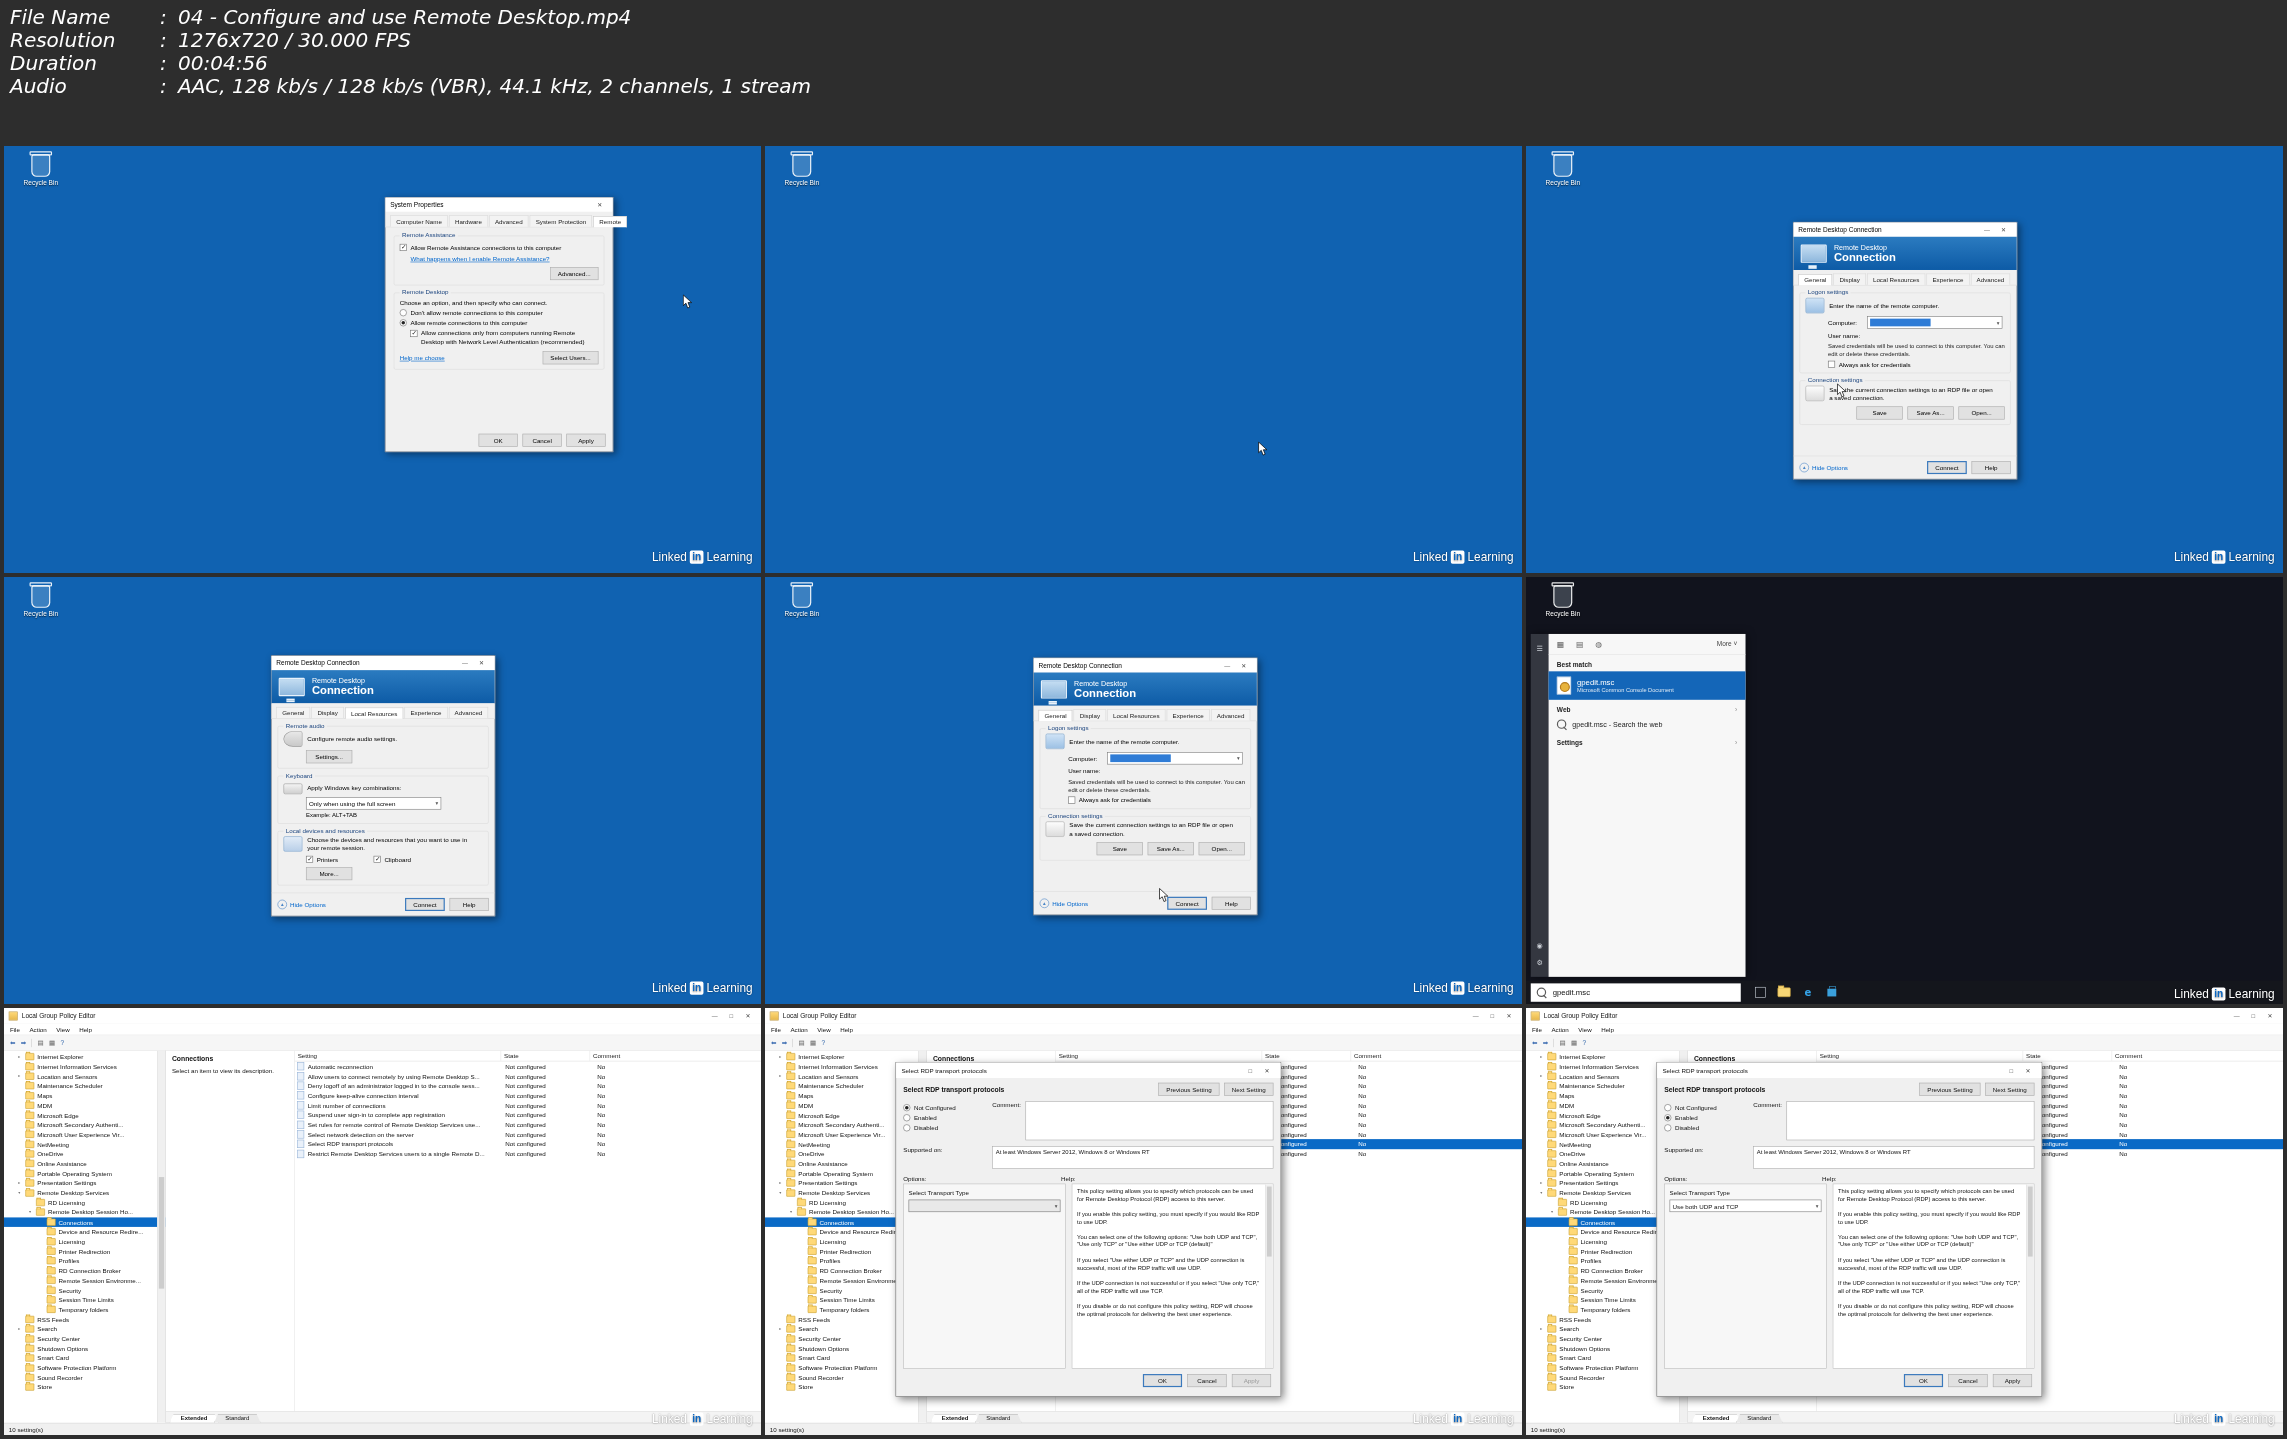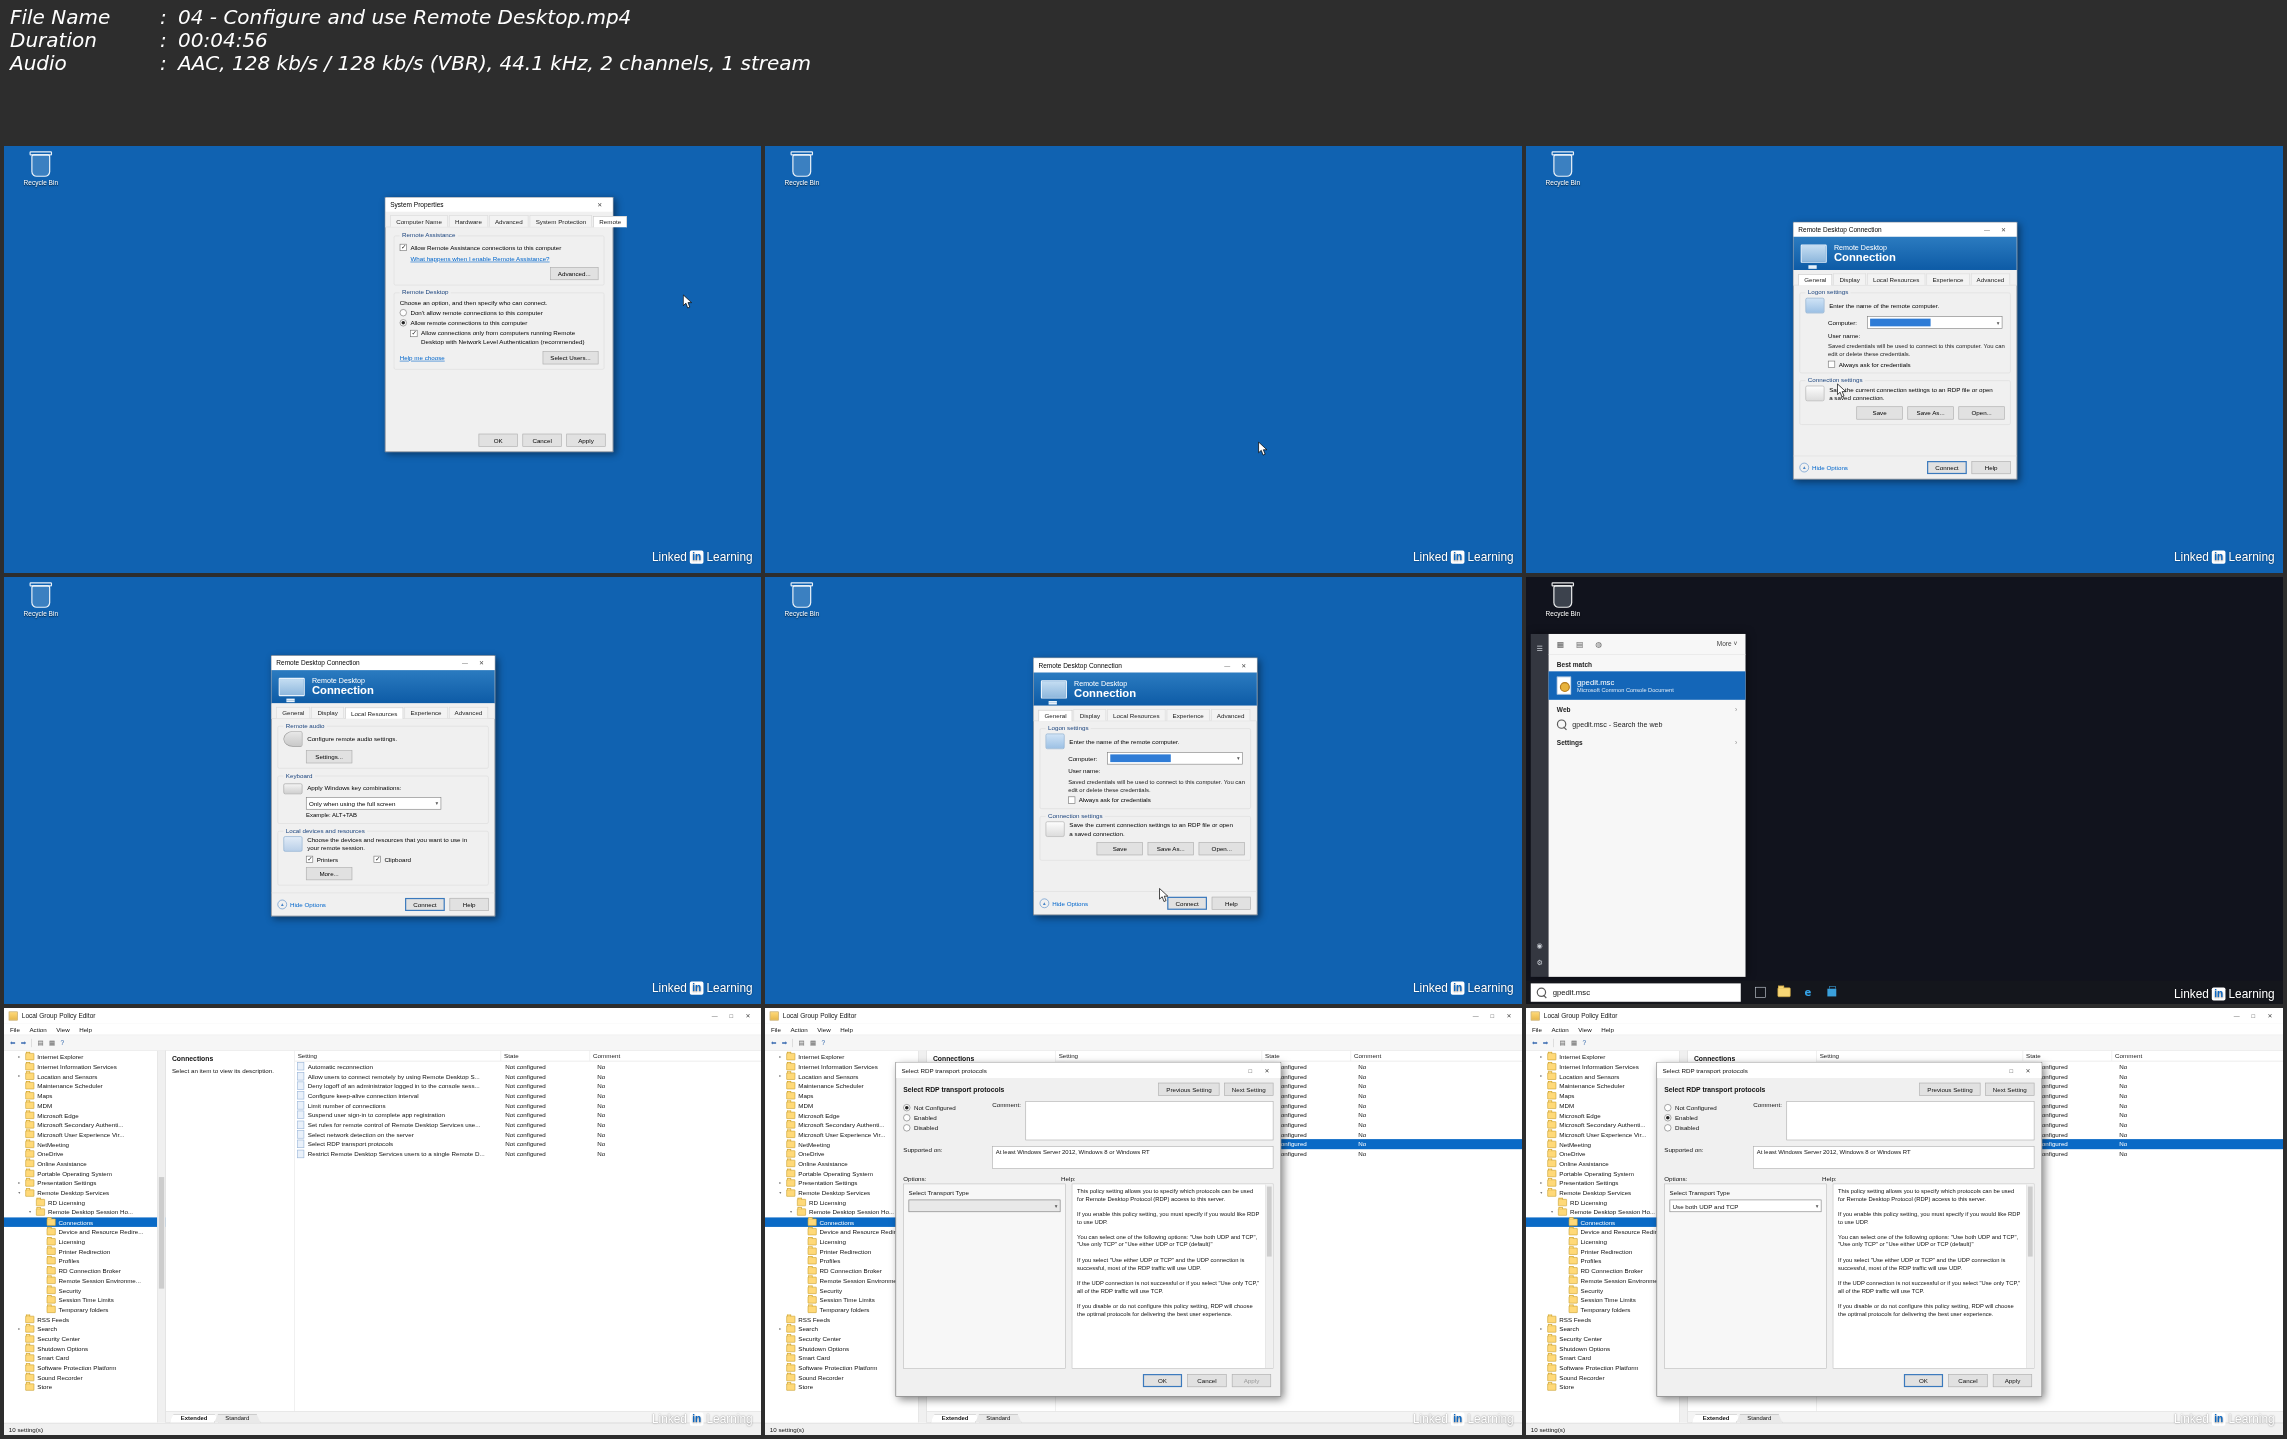--- a/index.html
+++ b/index.html
@@ -191,20 +191,25 @@
 
 <div class="meta">
 
     <div class="hrow">
       <span class="hlabel">File Name</span>
       <span class="hcolon"></span>
       <span class="hvalue">04 - Configure and use Remote Desktop.mp4</span>
     </div>
 
 
+    <div class="hrow">
+      <span class="hlabel">Resolution</span>
+      <span class="hcolon"></span>
+      <span class="hvalue">1276x720 / 30.000 FPS</span>
+    </div>
 
     <div class="hrow">
       <span class="hlabel">Duration</span>
       <span class="hcolon"></span>
       <span class="hvalue">00:04:56</span>
     </div>
 
 
     <div class="hrow">
       <span class="hlabel">Audio</span>

